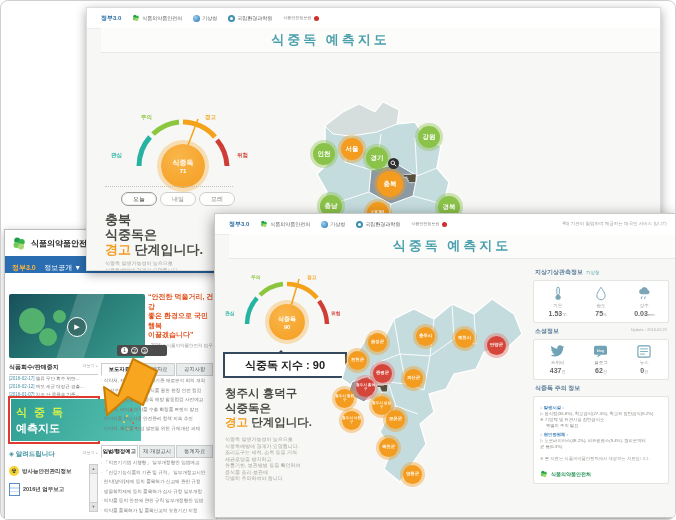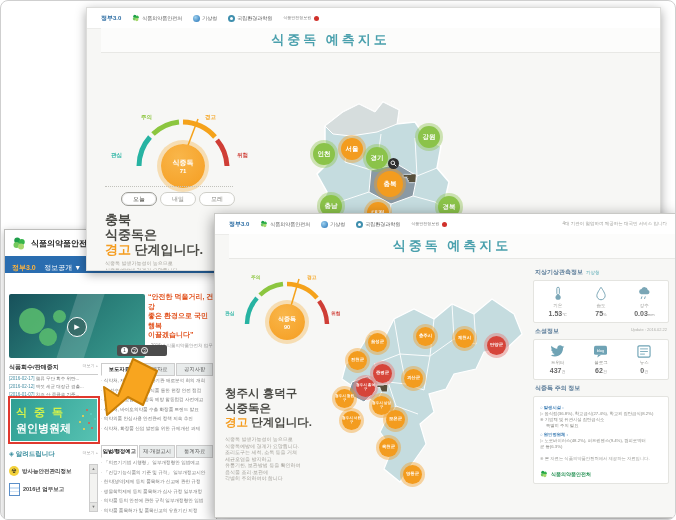--- a/index.html
+++ b/index.html
@@ -87,21 +87,21 @@
   .pager{position:absolute;left:112px;top:115px;width:46px;height:11px;background:#4c4c4c;border-radius:2px;display:flex;align-items:center;gap:3px;padding-left:4px;z-index:3;}
   .pdot{width:7px;height:7px;border-radius:50%;font-size:4.5px;text-align:center;line-height:7px;cursor:pointer;}
   .pdot.on{background:#fff;color:#333;}
   .pdot.off{border:1px solid #fff;color:#fff;box-sizing:border-box;}
   .recall-box{position:absolute;left:4px;top:133px;width:89px;}
   .box-head{font-size:6px;font-weight:bold;color:#333;border-bottom:1px solid #ccc;padding-bottom:2px;}
   .more{float:right;font-size:4px;color:#999;font-weight:normal;cursor:pointer;}
   .ritem{font-size:4.5px;line-height:8px;white-space:nowrap;overflow:hidden;text-overflow:ellipsis;color:#777;}
   .rdate{color:#4a90a4;}
   .banner-wrap{position:absolute;left:3px;top:166px;width:92px;height:48px;border:2px solid #e0392e;background:#fff;padding:1px;box-sizing:border-box;cursor:pointer;}
-  .banner{position:relative;width:100%;height:100%;background:linear-gradient(120deg,#2f9e93,#57c2b2);overflow:hidden;}
+  .banner{position:relative;width:100%;height:100%;background:linear-gradient(120deg,#2f9e93,#57c2b2);overflow:hidden;padding-left:44px;}
   .bl1{position:absolute;left:5px;top:6px;font-size:11px;font-weight:bold;color:#d3f24b;letter-spacing:2px;}
   .bl2{position:absolute;left:5px;top:22px;font-size:11px;font-weight:bold;color:#fff;}
   .bdots{position:absolute;right:13px;top:16px;width:2px;height:2px;border-radius:50%;background:#ffd24a;box-shadow:4px -6px 0 #e05a4a,8px -2px 0 #5ad0c3,-3px 6px 0 #ffd24a,6px 7px 0 #e05a4a,12px 3px 0 #5ad0c3,1px 13px 0 #ffd24a,9px 12px 0 #e05a4a;}
   .notice-box{position:absolute;left:4px;top:220px;width:89px;}
   .nb-head{font-size:6.5px;font-weight:bold;color:#3a8e9e;}
   .nitem{display:flex;align-items:center;gap:3px;margin-top:7px;font-size:5.5px;font-weight:bold;color:#444;}
   .rad{width:10px;height:10px;border-radius:50%;background:#f4d23c;color:#222;font-size:6px;text-align:center;line-height:10px;}
   .doc{width:9px;height:11px;border:1px solid #5b8fc9;background:linear-gradient(#fff 30%,#cfe2f5 31%,#cfe2f5 45%,#fff 46%,#fff 60%,#cfe2f5 61%,#cfe2f5 75%,#fff 76%);}
   .nscroll{position:absolute;right:0;top:14px;width:9px;height:48px;border:1px solid #ccc;background:#f3f3f1;box-sizing:border-box;}
   .nsa{position:absolute;left:0;width:100%;font-size:4px;text-align:center;color:#777;cursor:pointer;line-height:8px;height:8px;background:#e4e4e2;}
@@ -160,21 +160,21 @@
     <div class="recall-box">
       <div class="box-head"><span>식품회수/판매중지</span><span class="more">더보기 +</span></div>
       <div class="ritem"><span class="rdate">[2016-02-17]</span> <span>햄류 무단 회수 위반...</span></div>
       <div class="ritem"><span class="rdate">[2016-02-12]</span> <span>액젓 세균 대장균 검출...</span></div>
       <div class="ritem"><span class="rdate">[2016-01-07]</span> <span>치즈 산 중금속 기준...</span></div>
     </div>
 
     <div class="banner-wrap">
       <div class="banner">
         <span class="bl1">식 중 독</span>
-        <span class="bl2">원인병원체</span>
+        <span class="bl2">예측지도</span>
         <span class="bdots"></span>
       </div>
     </div>
 
     <div class="notice-box">
       <div class="nb-head">◈ <span>알려드립니다</span><span class="more">더보기 +</span></div>
       <div class="nitem">
           <span class="rad">☢</span>
           <span>방사능안전관리정보</span>
         </div>
@@ -363,20 +363,21 @@
       </svg>
       <span class="glabel gl1" style="left:0px;top:46px;font-size:4.8px;">관심</span>
       <span class="glabel gl2" style="left:26px;top:10px;font-size:4.8px;">주의</span>
       <span class="glabel gl3" style="left:82px;top:10px;font-size:4.8px;">경고</span>
       <span class="glabel gl4" style="left:106px;top:46px;font-size:4.8px;">위험</span>
       <div class="gcircle" style="left:44px;top:40px;width:36px;height:36px;">
         <span class="gname" style="font-size:6px;">식중독</span>
         <span class="gval" style="font-size:5.5px;">90</span>
       </div>
     </div>
+    <div class="tooltip">식중독 지수 : 90</div>
     <div class="hgroup2">
       <div class="hline2">청주시 흥덕구</div>
       <div class="hline2">식중독은</div>
       <div class="hline2"><span class="hwarn">경고</span><span> 단계입니다.</span></div>
     </div>
     <div class="descp">
       <div>식중독 발생가능성이 높으므로</div>
         <div>식중독예방에 경계가 요망됩니다.</div>
         <div>조리도구는 세척, 소독 등을 거쳐</div>
       <div>세균오염을 방지하고</div>

